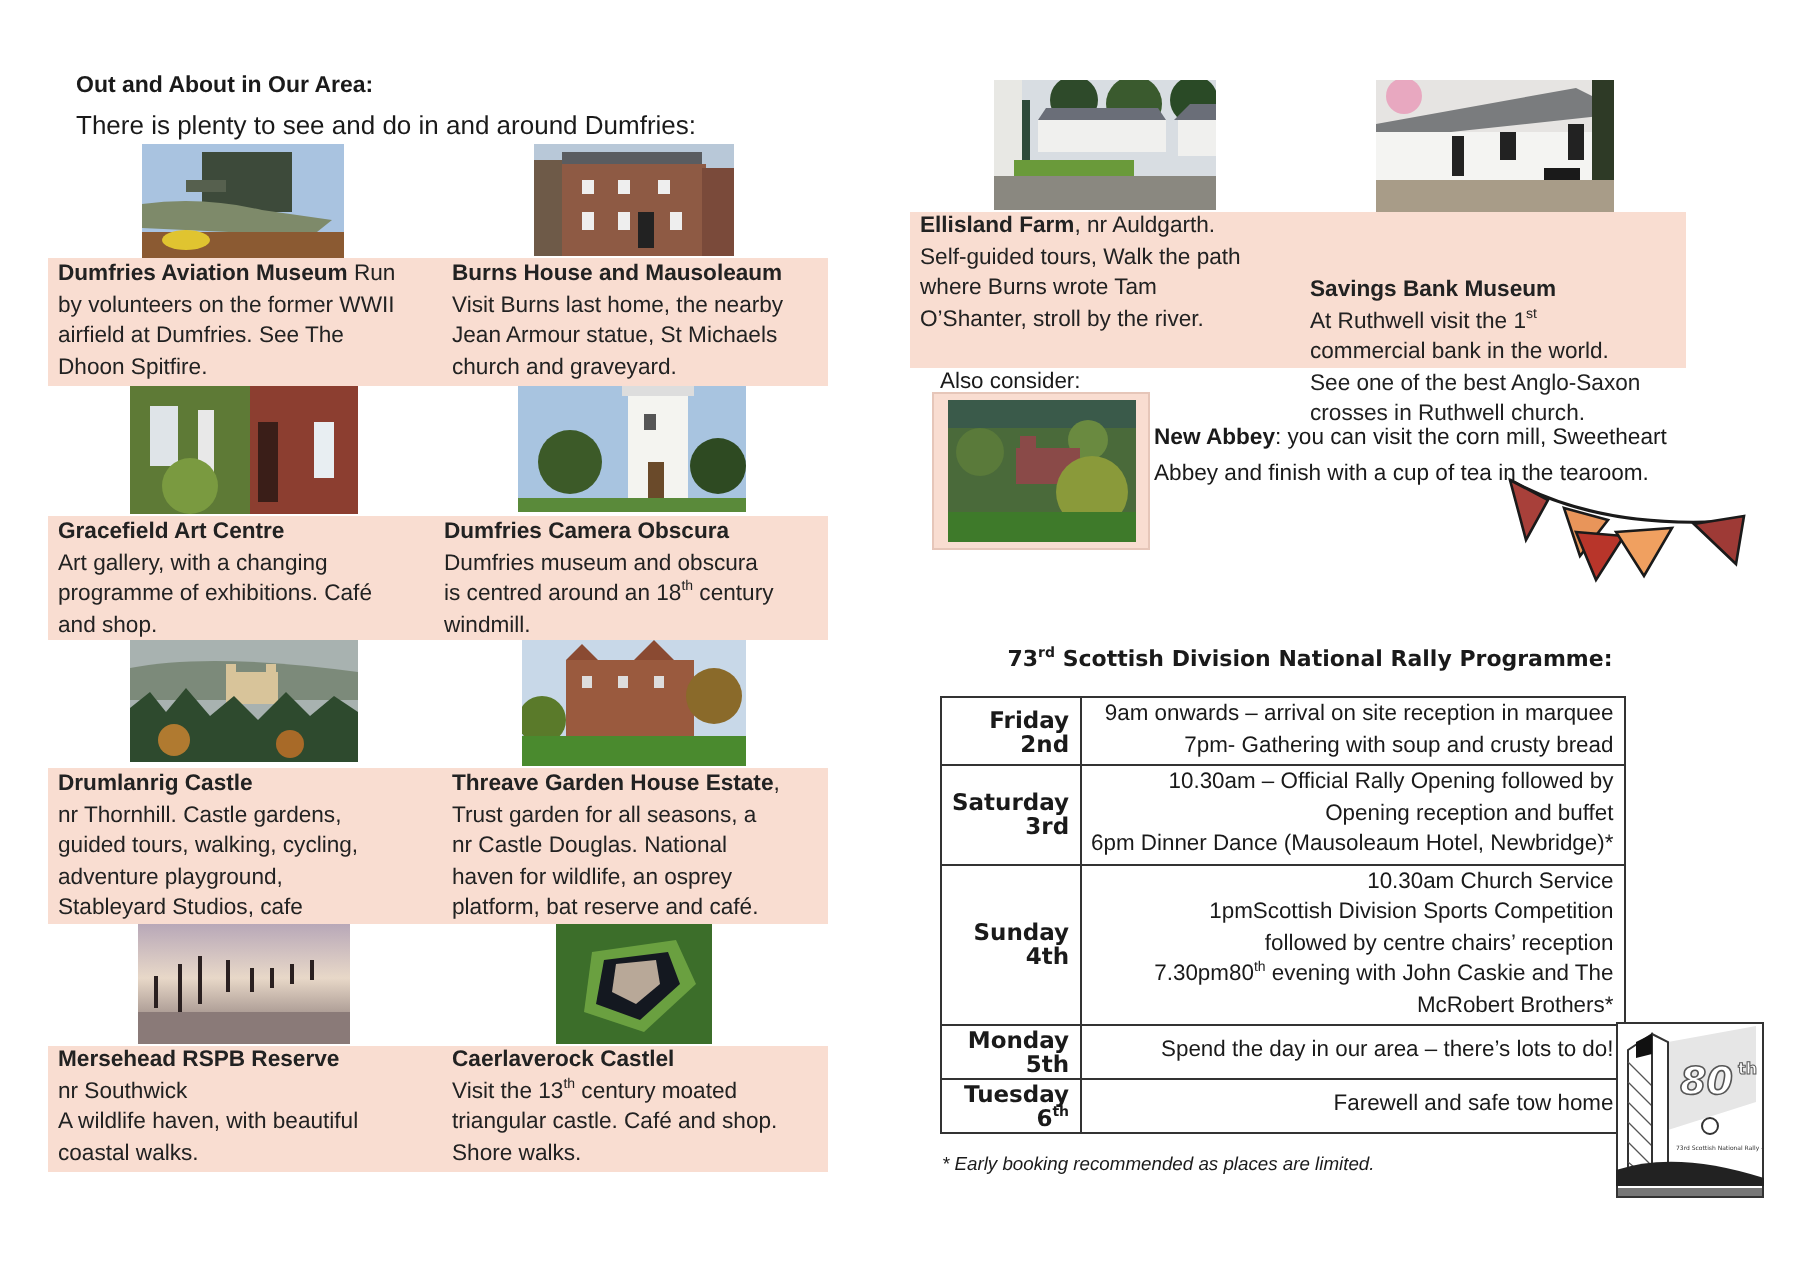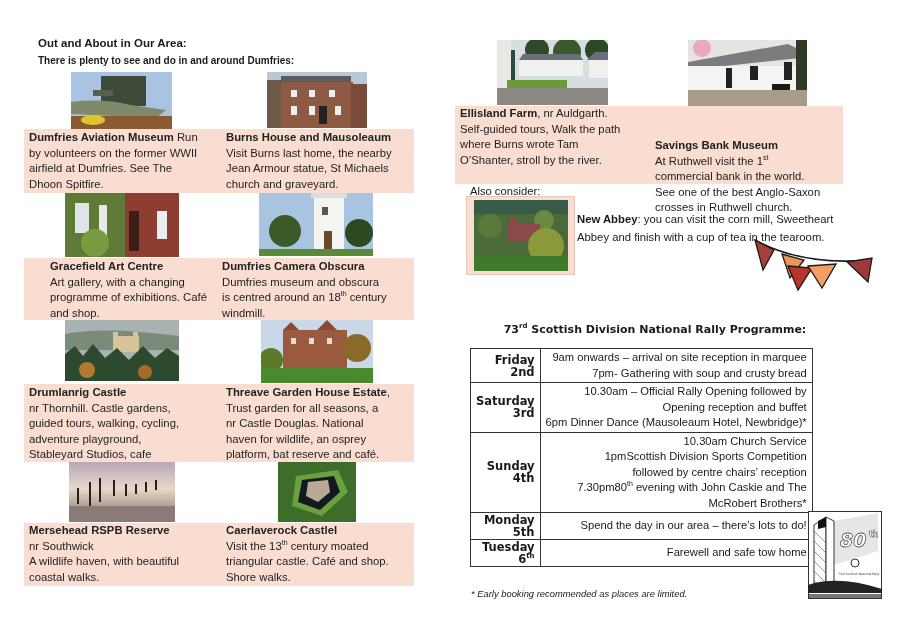--- a/index.html
+++ b/index.html
@@ -1,21 +1,21 @@
 <!DOCTYPE html>
 <html><head>
 <meta charset="utf-8">
 <style>
   * { box-sizing: border-box; margin: 0; padding: 0; }
   html, body { width: 900px; height: 638px; background: #ffffff; overflow: hidden; }
   body { position: relative; font-family: "Liberation Sans", sans-serif; color: #1a1a1a; }
 
   .abs { position: absolute; }
   .heading { font-weight: bold; font-size: 11.5px; }
-  .intro { font-size: 10px; font-weight: bold; }
+  .intro { font-size: 13px; }
 
   .pic { position: absolute; overflow: hidden; }
   .pic svg { width: 100%; height: 100%; display: block; }
 
   .band { position: absolute; background: #f9ddd1; }
   .card-text { position: absolute; font-size: 11.3px; line-height: 15.6px; color: #222; }
   .card-text b { font-weight: bold; }
   .center { }
   sup { font-size: 7px; vertical-align: super; line-height: 0; }
 
@@ -99,21 +99,21 @@
     <circle cx="26" cy="38" r="16" fill="#3c5a28"></circle>
     <rect x="55" y="2" width="30" height="58" fill="#f4f4f0"></rect>
     <rect x="52" y="0" width="36" height="5" fill="#ddd"></rect>
     <rect x="63" y="14" width="6" height="8" fill="#555"></rect>
     <rect x="65" y="38" width="8" height="20" fill="#6a4a2a"></rect>
     <circle cx="100" cy="40" r="14" fill="#2e4a22"></circle>
     <rect x="0" y="56" width="114" height="7" fill="#5a8a3a"></rect>
   </svg>
 </div>
 <div class="band" style="left:24px;top:258px;width:390px;height:62px;"></div>
-<div class="card-text" style="left:29px;top:259px;width:190px;margin-left:21px;">
+<div class="card-text" style="left:29px;top:259px;width:190px;">
   <div class="center"><b>Gracefield Art Centre</b></div>
   <div>Art gallery, with a changing</div>
   <div>programme of exhibitions. Café</div>
   <div>and shop.</div>
 </div>
 <div class="card-text center" style="left:222px;top:259px;width:192px;">
   <div><b>Dumfries Camera Obscura</b></div>
   <div>Dumfries museum and obscura</div>
   <div><span>is centred around an 18</span><sup>th</sup><span> century</span></div>
   <div>windmill.</div>
@@ -331,21 +331,21 @@
           <div>Tuesday</div>
           <div><span>6</span><sup>th</sup></div>
         </td>
     <td class="ev" style="height:27px;">
       <div class="ev-line">Farewell and safe tow home</div>
     </td>
   </tr>
 </tbody>
   </table>
 
-<div class="abs footnote" style="left:471px;top:588px;">* Early booking recommended as places are limited.</div>
+<div class="abs footnote" style="left:471px;top:576px;">* Early booking recommended as places are limited.</div>
 
 <svg class="abs" style="left:808px;top:511px;" width="74" height="88" viewBox="0 0 74 88">
   <rect x="0.5" y="0.5" width="73" height="87" fill="#ffffff" stroke="#333" stroke-width="1"></rect>
   <polygon points="26,10 70,2 70,40 26,54" fill="#e6e6e6"></polygon>
   <polygon points="6,14 18,6 18,80 6,80" fill="#ffffff" stroke="#333" stroke-width="1"></polygon>
   <g stroke="#555" stroke-width="0.6">
     <line x1="6" y1="20" x2="18" y2="32"></line>
       <line x1="6" y1="30" x2="18" y2="42"></line>
       <line x1="6" y1="40" x2="18" y2="52"></line>
     <line x1="6" y1="50" x2="18" y2="62"></line>

